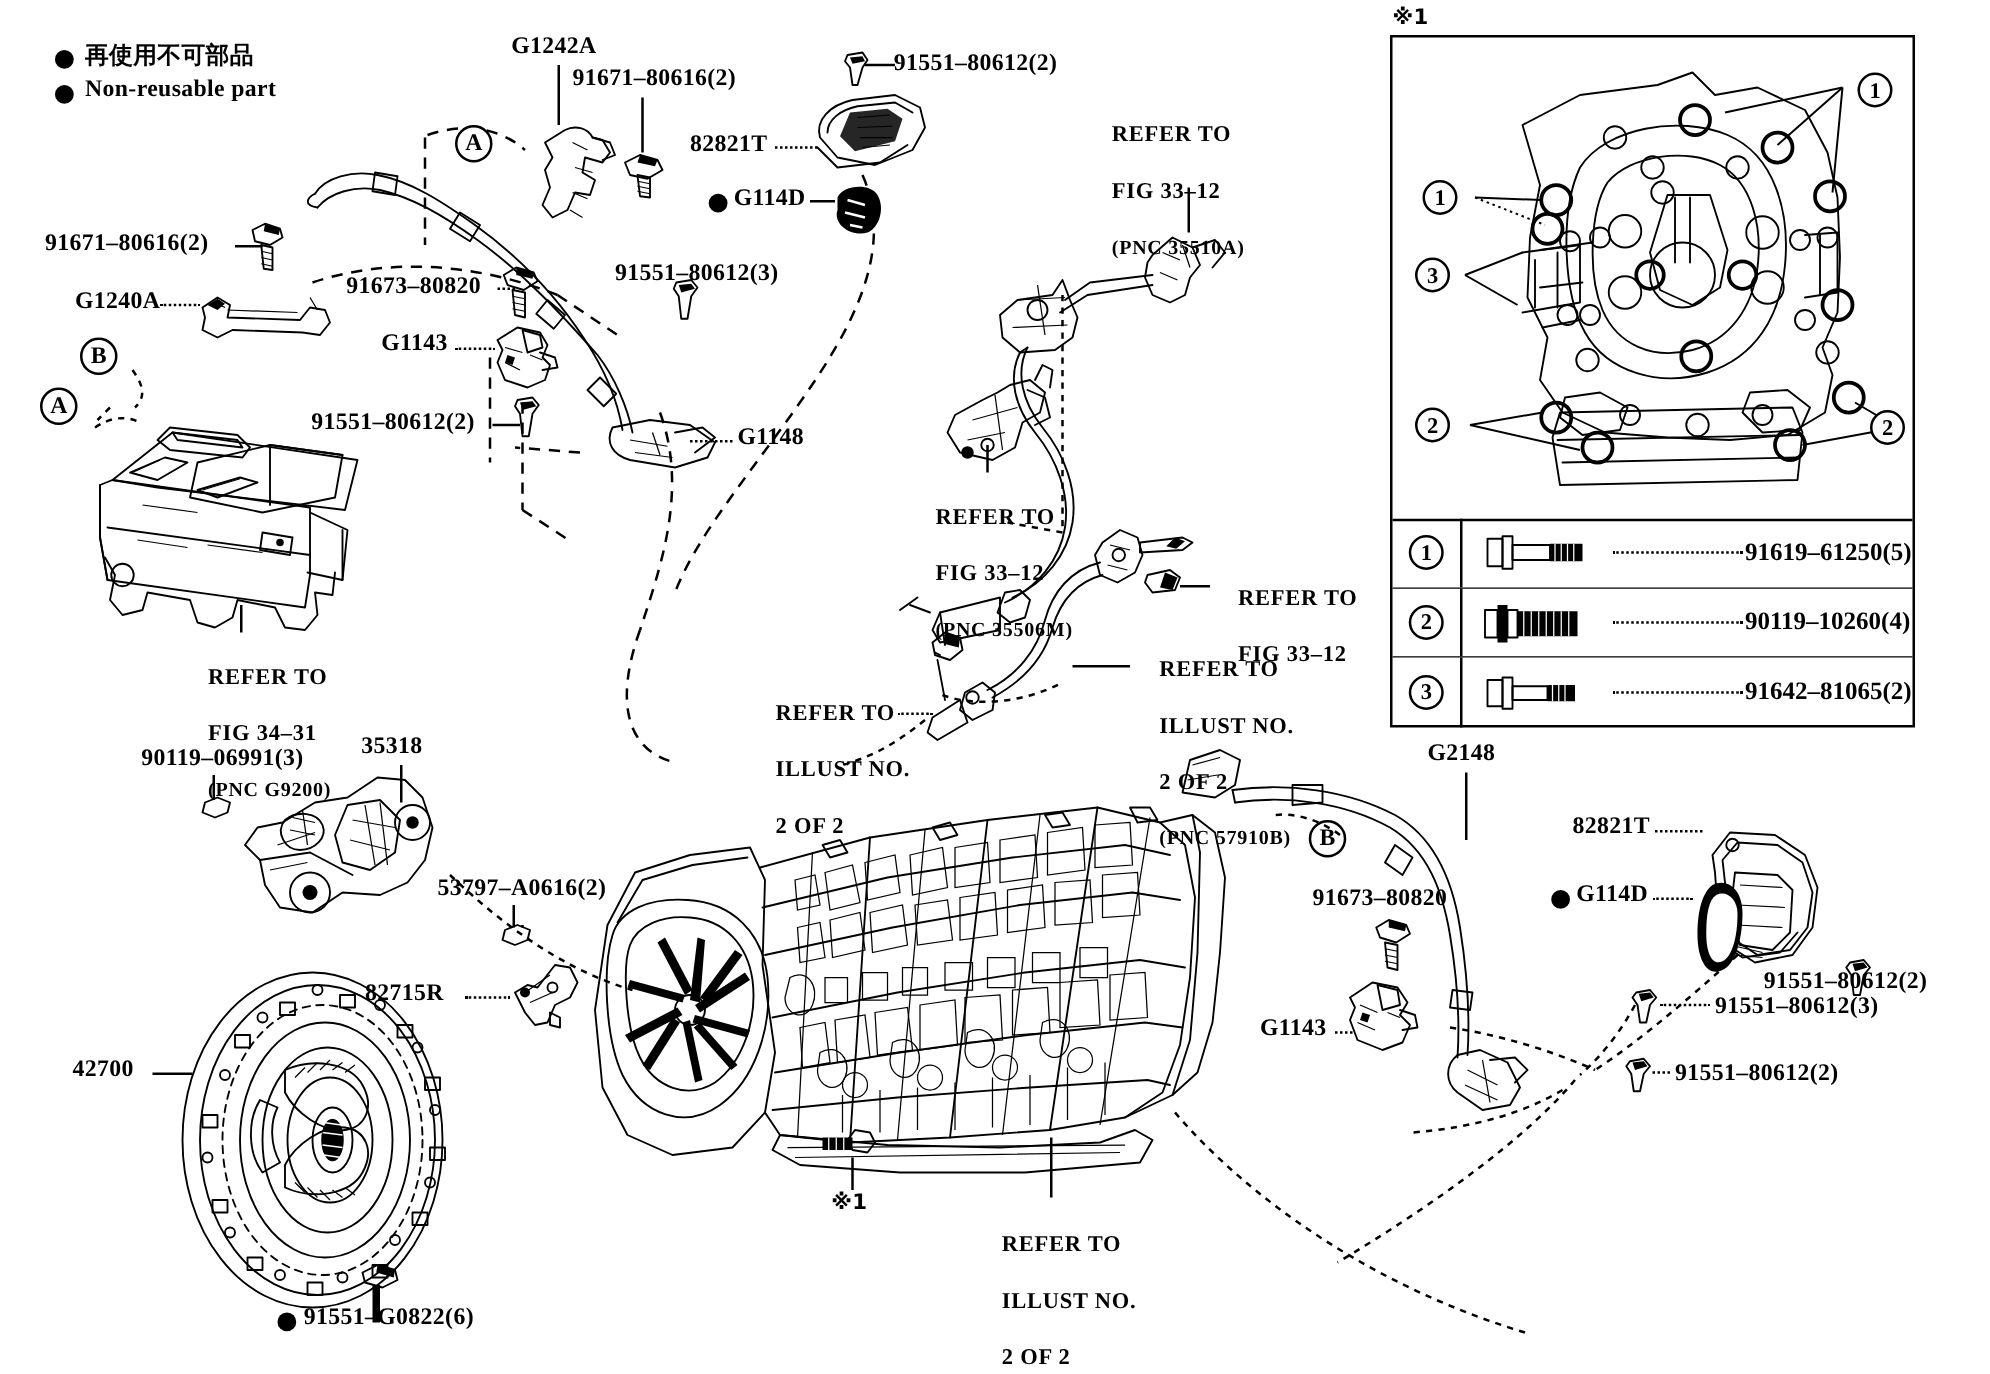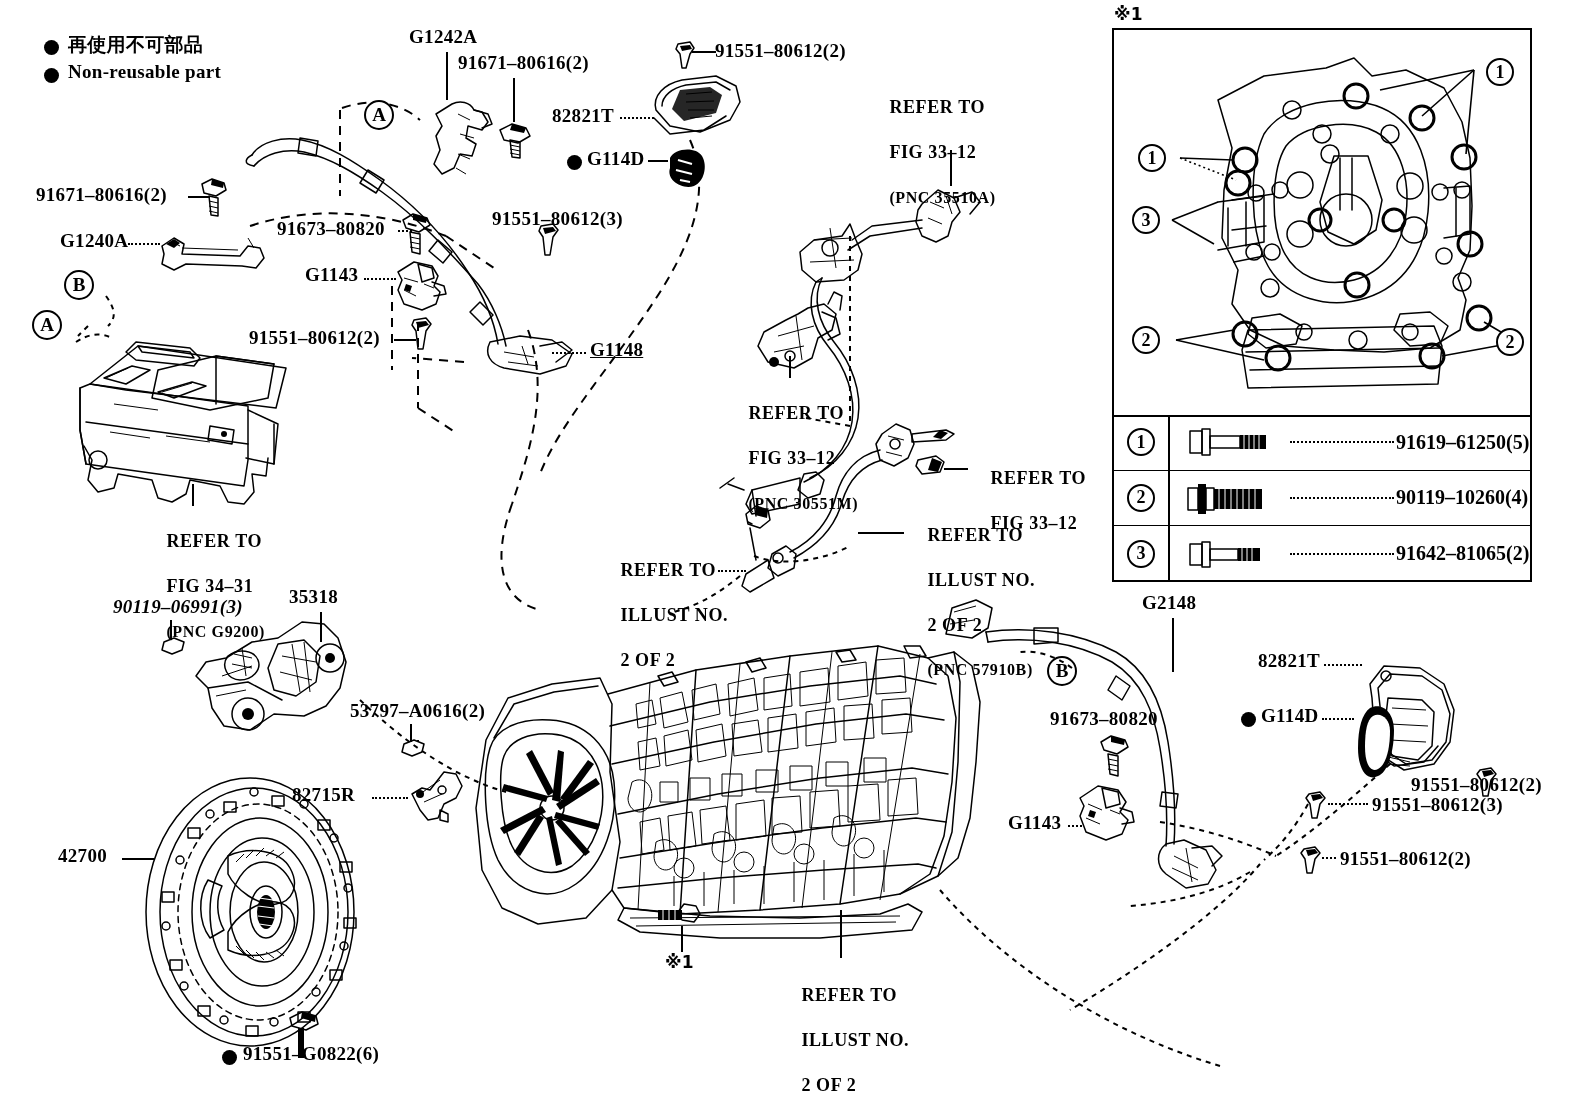--- a/index.html
+++ b/index.html
@@ -223,21 +223,21 @@
 
   <div class="lbl pn" style="left:305px; top:264px;">G1143</div>
   <div class="dotln-h" style="left:364px; top:278px; width:32px;"></div>
 
   <div class="lbl pn" style="left:492px; top:208px;">91551–80612(3)</div>
   <div class="ln ln-v" style="left:549px; top:232px; height:0px;"></div>
 
   <div class="lbl pn" style="left:249px; top:327px;">91551–80612(2)</div>
   <div class="ln ln-h" style="left:394px; top:339px; width:22px;"></div>
 
-  <div class="lbl pn" style="left:590px; top:339px;text-decoration:underline;">G1148</div>
+  <div class="lbl pn" style="left:590px; top:339px;">G1148</div>
   <div class="dotln-h" style="left:552px; top:352px; width:34px;"></div>
 
   <div class="circ circ-l" style="left:364px; top:100px;">A</div>
 
   <div class="circ circ-l" style="left:64px; top:270px;">B</div>
   <div class="circ circ-l" style="left:32px; top:310px;">A</div>
 
   <svg style="position:absolute; left:58px; top:300px;" width="260" height="200">
     <path class="dash-f" d="M30 26 l-10 10"></path>
     <path class="dash-f" d="M48 -4 C 58 10, 58 18, 50 26"></path>
@@ -322,21 +322,21 @@
     <path class="stroke-t" d="M22 36 l36 -10 M18 52 l30 -6 M40 16 l6 44"></path>
     <circle class="stroke" cx="34" cy="56" r="5"></circle>
     <circle class="fill-k" cx="18" cy="62" r="5"></circle>
     <path class="stroke" d="M66 12 l14 6 l4 16 l-12 6"></path>
     <path class="stroke" d="M72 4 l6 -12 l8 4 l-2 14"></path>
   </svg>
 
   <div class="lbl refer" style="left:728px; top:380px;">
     <span>REFER TO</span><br>
     <span>FIG 33–12</span><br>
-    <span class="pnc">(PNC 30551M)</span>
+    <span class="pnc">(PNC 35506M)</span>
   </div>
   <div class="ln ln-v" style="left:789px; top:356px; height:22px;"></div>
 
   <svg style="position:absolute; left:740px; top:420px;" width="360" height="170">
 
     <path class="stroke" d="M142 14 l14 -10 l14 6 l4 14 l-6 14 l-14 8 l-14 -6 l-4 -16 z"></path>
     <path class="stroke-t" d="M148 16 l16 4 M146 32 l16 4"></path>
     <circle class="stroke" cx="155" cy="24" r="5"></circle>
 
     <path class="stroke" d="M172 14 l34 -4 l8 4 l-8 6 l-34 2 z"></path>
@@ -541,21 +541,21 @@
             </g>
           </svg>
         </div>
         <div class="bt-lead"></div>
         <div class="bt-pn">91642–81065(2)</div>
       </div>
 
     </div>
   </div>
 
-  <div class="lbl pn" style="left:113px; top:596px;font-style:italic;">90119–06991(3)</div>
+  <div class="lbl pn" style="left:113px; top:596px;">90119–06991(3)</div>
   <div class="ln ln-v" style="left:170px; top:620px; height:20px;"></div>
   <svg style="position:absolute; left:160px; top:636px;" width="30" height="26">
     <path class="stroke" d="M4 6 l10 -4 l10 4 l-2 8 l-10 4 l-10 -4 z"></path>
   </svg>
 
   <div class="lbl pn" style="left:289px; top:586px;">35318</div>
   <div class="ln ln-v" style="left:320px; top:612px; height:30px;"></div>
 
   <svg style="position:absolute; left:182px; top:616px;" width="190" height="140">
     <path class="stroke" d="M26 72 l-12 -12 l10 -14 l20 -4 l26 -16 l26 -4 l24 -16

